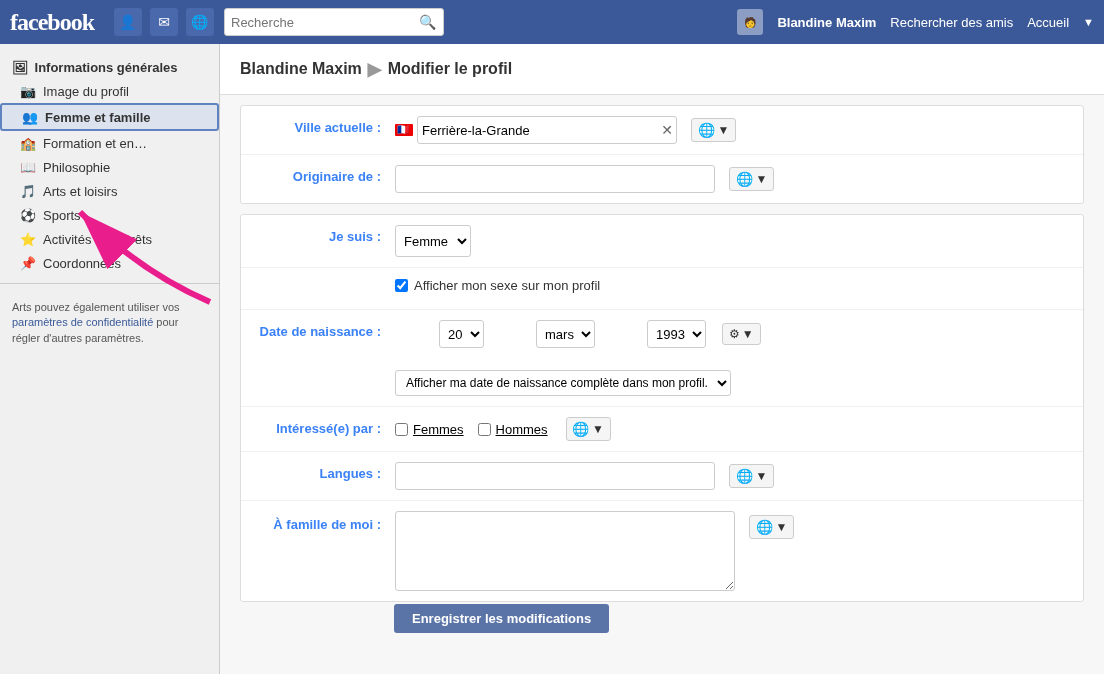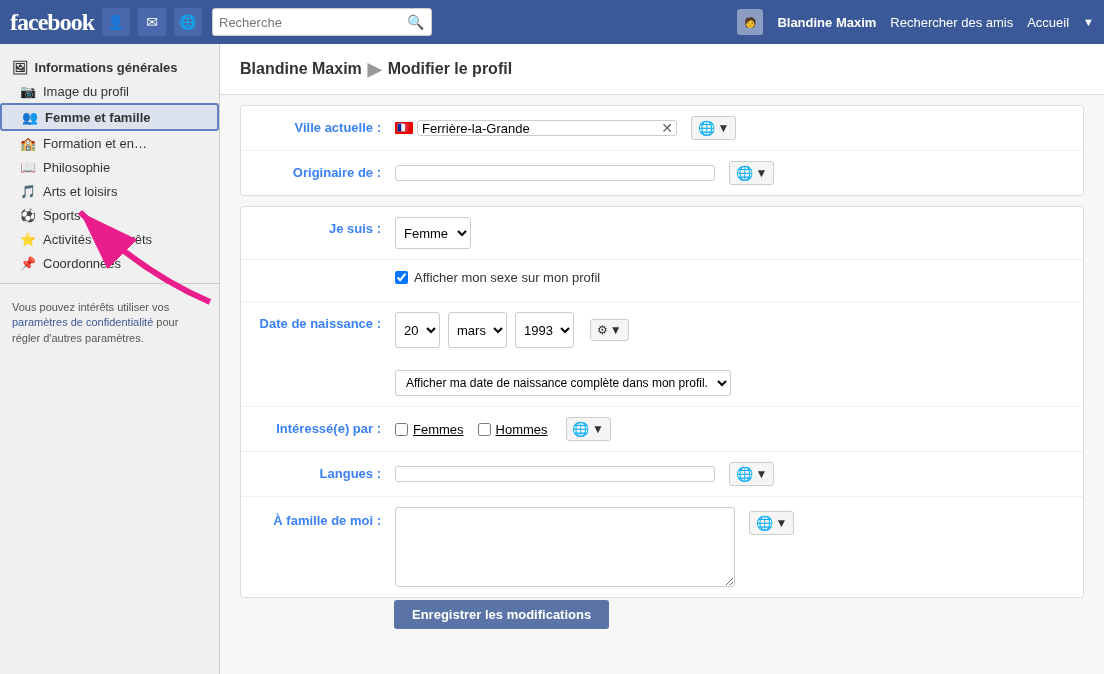--- a/index.html
+++ b/index.html
@@ -13,21 +13,21 @@
       align-items: center;
       padding: 0 10px;
       position: relative;
       z-index: 10;
     }
     #fb-logo {
       color: white;
       font-size: 24px;
       font-weight: bold;
       font-family: Georgia, serif;
-      margin-right: 8px;
+      margin-right: 20px;
       letter-spacing: -1px;
     }
     .nav-icons { display: flex; gap: 8px; margin-right: 10px; }
     .nav-icon-btn {
       width: 28px; height: 28px; background: #4a69ad; border: none;
       border-radius: 3px; cursor: pointer; display: flex; align-items: center; justify-content: center;
       color: white; font-size: 14px;
     }
     #search-bar {
       flex: 1; max-width: 220px;
@@ -109,21 +109,21 @@
       border-bottom: 1px solid #f0f0f0; min-height: 42px;
     }
     .form-row:last-child { border-bottom: none; }
     .form-label {
       width: 140px; min-width: 140px; text-align: right;
       padding-right: 14px; padding-top: 4px; font-size: 13px; color: #3b82f6; font-weight: bold;
     }
     .form-field { flex: 1; display: flex; align-items: center; gap: 8px; flex-wrap: wrap; }
     .form-input {
       width: 320px; border: 1px solid #ccc; border-radius: 3px;
-      padding: 4px 6px; font-size: 13px; height: 16px; outline: none;
+      padding: 4px 6px; font-size: 13px; height: 28px; outline: none;
       background: white;
     }
     .input-with-clear { position: relative; display: inline-flex; align-items: center; }
     .input-with-clear input { padding-right: 22px; }
     .clear-btn {
       position: absolute; right: 4px; background: none; border: none;
       cursor: pointer; color: #666; font-size: 14px; padding: 0;
     }
     .privacy-btn {
       display: flex; align-items: center; gap: 2px;
@@ -139,21 +139,21 @@
       height: 32px; background: white; cursor: pointer;
     }
     .form-checkbox-row {
       display: flex; align-items: center; gap: 6px; font-size: 13px; color: #333;
     }
     .form-checkbox { cursor: pointer; }
 
     
     .bday-select {
       border: 1px solid #ccc; border-radius: 3px; padding: 3px 4px; font-size: 13px;
-      height: 36px; background: white; cursor: pointer; margin-right: 4px;
+      height: 28px; background: white; cursor: pointer; margin-right: 4px; margin-left: 44px;
     }
 
     
     .bday-display-select {
       border: 1px solid #ccc; border-radius: 3px; padding: 3px 6px; font-size: 12px;
       height: 26px; background: white; cursor: pointer; margin-top: 6px;
     }
 
     
     .interested-checks { display: flex; align-items: center; gap: 14px; text-decoration: underline; }
@@ -247,21 +247,21 @@
     <div class="sidebar-item">
       <span class="sidebar-icon">⭐</span>
       <span>Activités et intérêts</span>
     </div>
     <div class="sidebar-item">
       <span class="sidebar-icon">📌</span>
       <span>Coordonnées</span>
     </div>
     <hr class="sidebar-divider">
     <div class="sidebar-note">
-      <span>Vous pouvez intérêts utiliser vos </span><a href="#">paramètres de confidentialité</a><span> pour régler d'autres paramètres.</span>
+      <span>Arts pouvez également utiliser vos </span><a href="#">paramètres de confidentialité</a><span> pour régler d'autres paramètres.</span>
     </div>
 
     <div id="arrow-annotation">
       <svg width="180" height="120" viewBox="0 0 180 120">
         <defs>
           <marker id="arrowhead" markerWidth="10" markerHeight="7" refX="10" refY="3.5" orient="auto">
             <polygon points="0 0, 10 3.5, 0 7" fill="#e91e8c"></polygon>
           </marker>
         </defs>
         <path d="M 160 110 Q 90 80 30 20" stroke="#e91e8c" stroke-width="6" fill="none" marker-end="url(#arrowhead)"></path>

